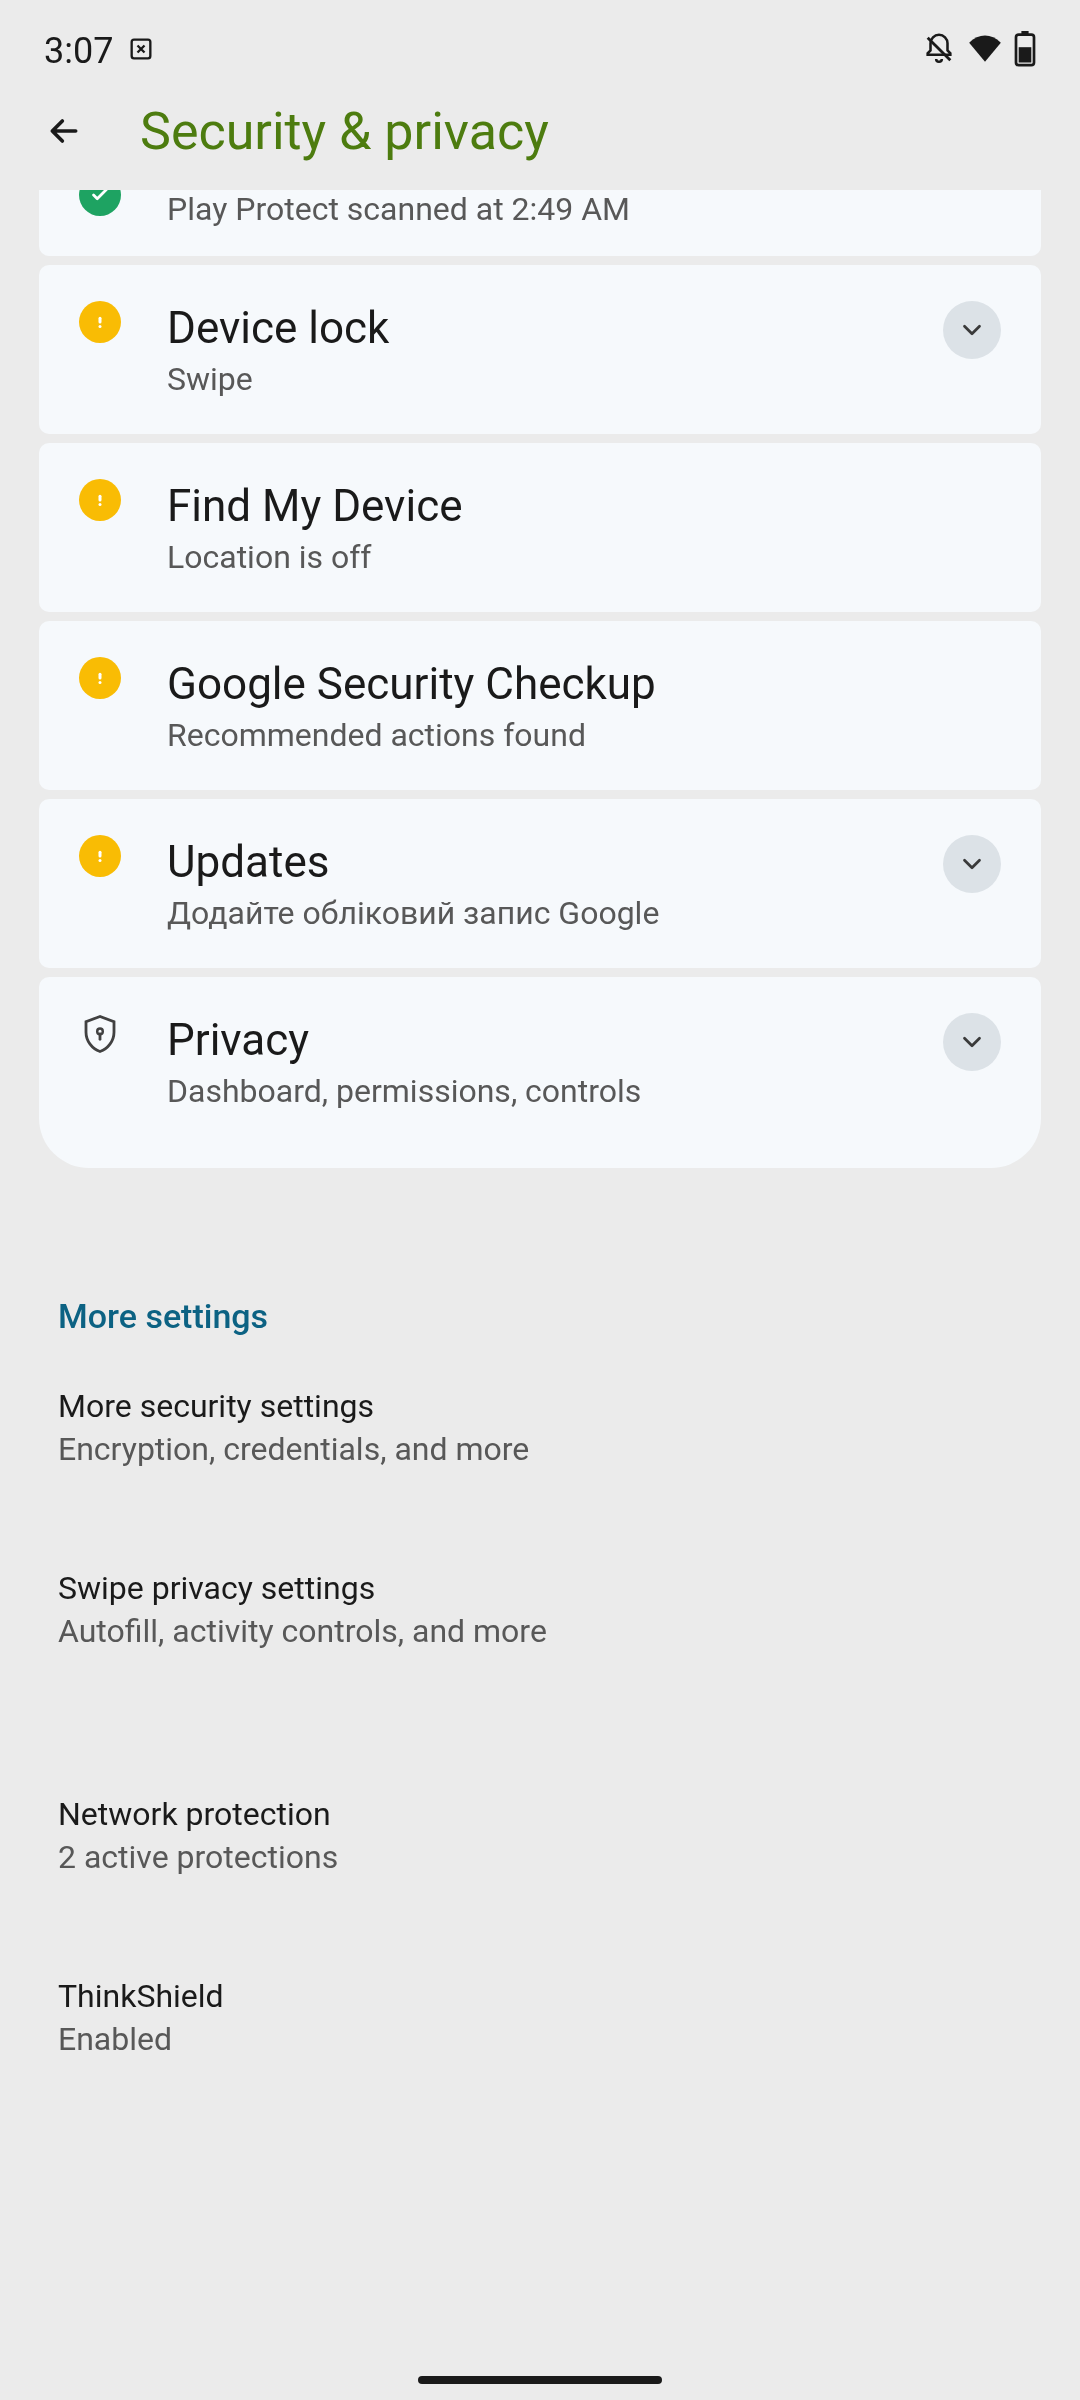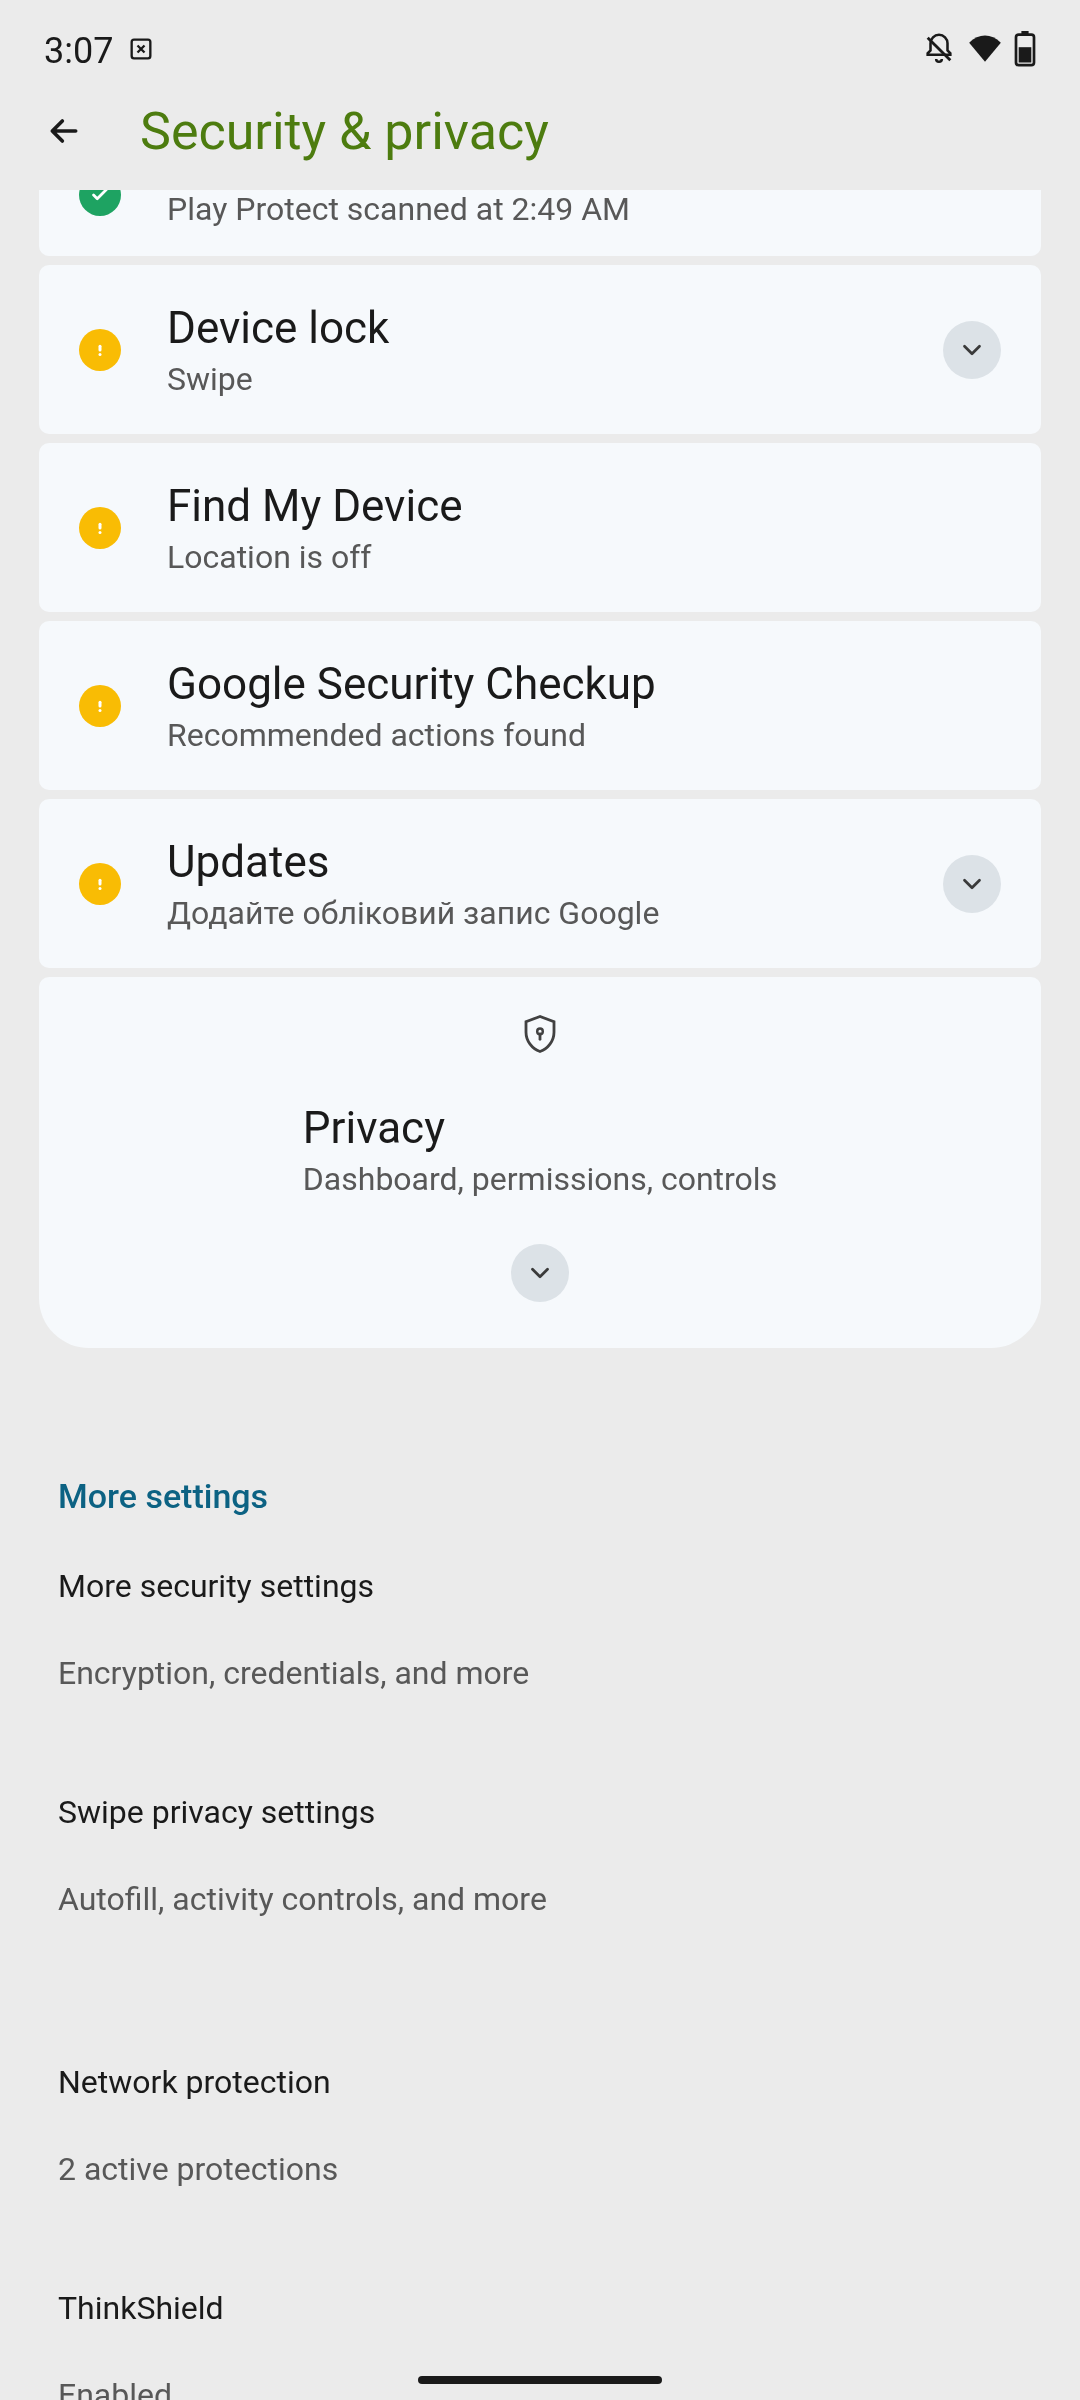--- a/index.html
+++ b/index.html
@@ -61,27 +61,25 @@
       padding: 0 39px;
       display: flex;
       flex-direction: column;
       gap: 9px;
     }
     .card {
       background: #f6f9fc;
       border-radius: 10px;
       padding: 36px 40px;
       display: flex;
-      align-items: center;
       gap: 46px;
     }
     .card-last {
       border-radius: 10px 10px 50px 50px;
-      padding-bottom: 46px;
-      flex-direction: column;
+      padding-bottom: 58px;
     }
     .card-icon {
       width: 42px;
       height: 42px;
       border-radius: 50%;
       display: flex;
       align-items: center;
       justify-content: center;
       flex-shrink: 0;
     }
@@ -136,21 +134,20 @@
     .setting-title {
       font-size: 32px;
       color: #1a1a1a;
       font-weight: 400;
       line-height: 1.25;
     }
     .setting-subtitle {
       font-size: 32px;
       color: #585858;
       font-weight: 400;
-      margin-top: 44px;
     }
     .nav-handle {
       position: absolute;
       bottom: 16px;
       left: 50%;
       transform: translateX(-50%);
       width: 244px;
       height: 8px;
       background: #1a1a1a;
       border-radius: 4px;

